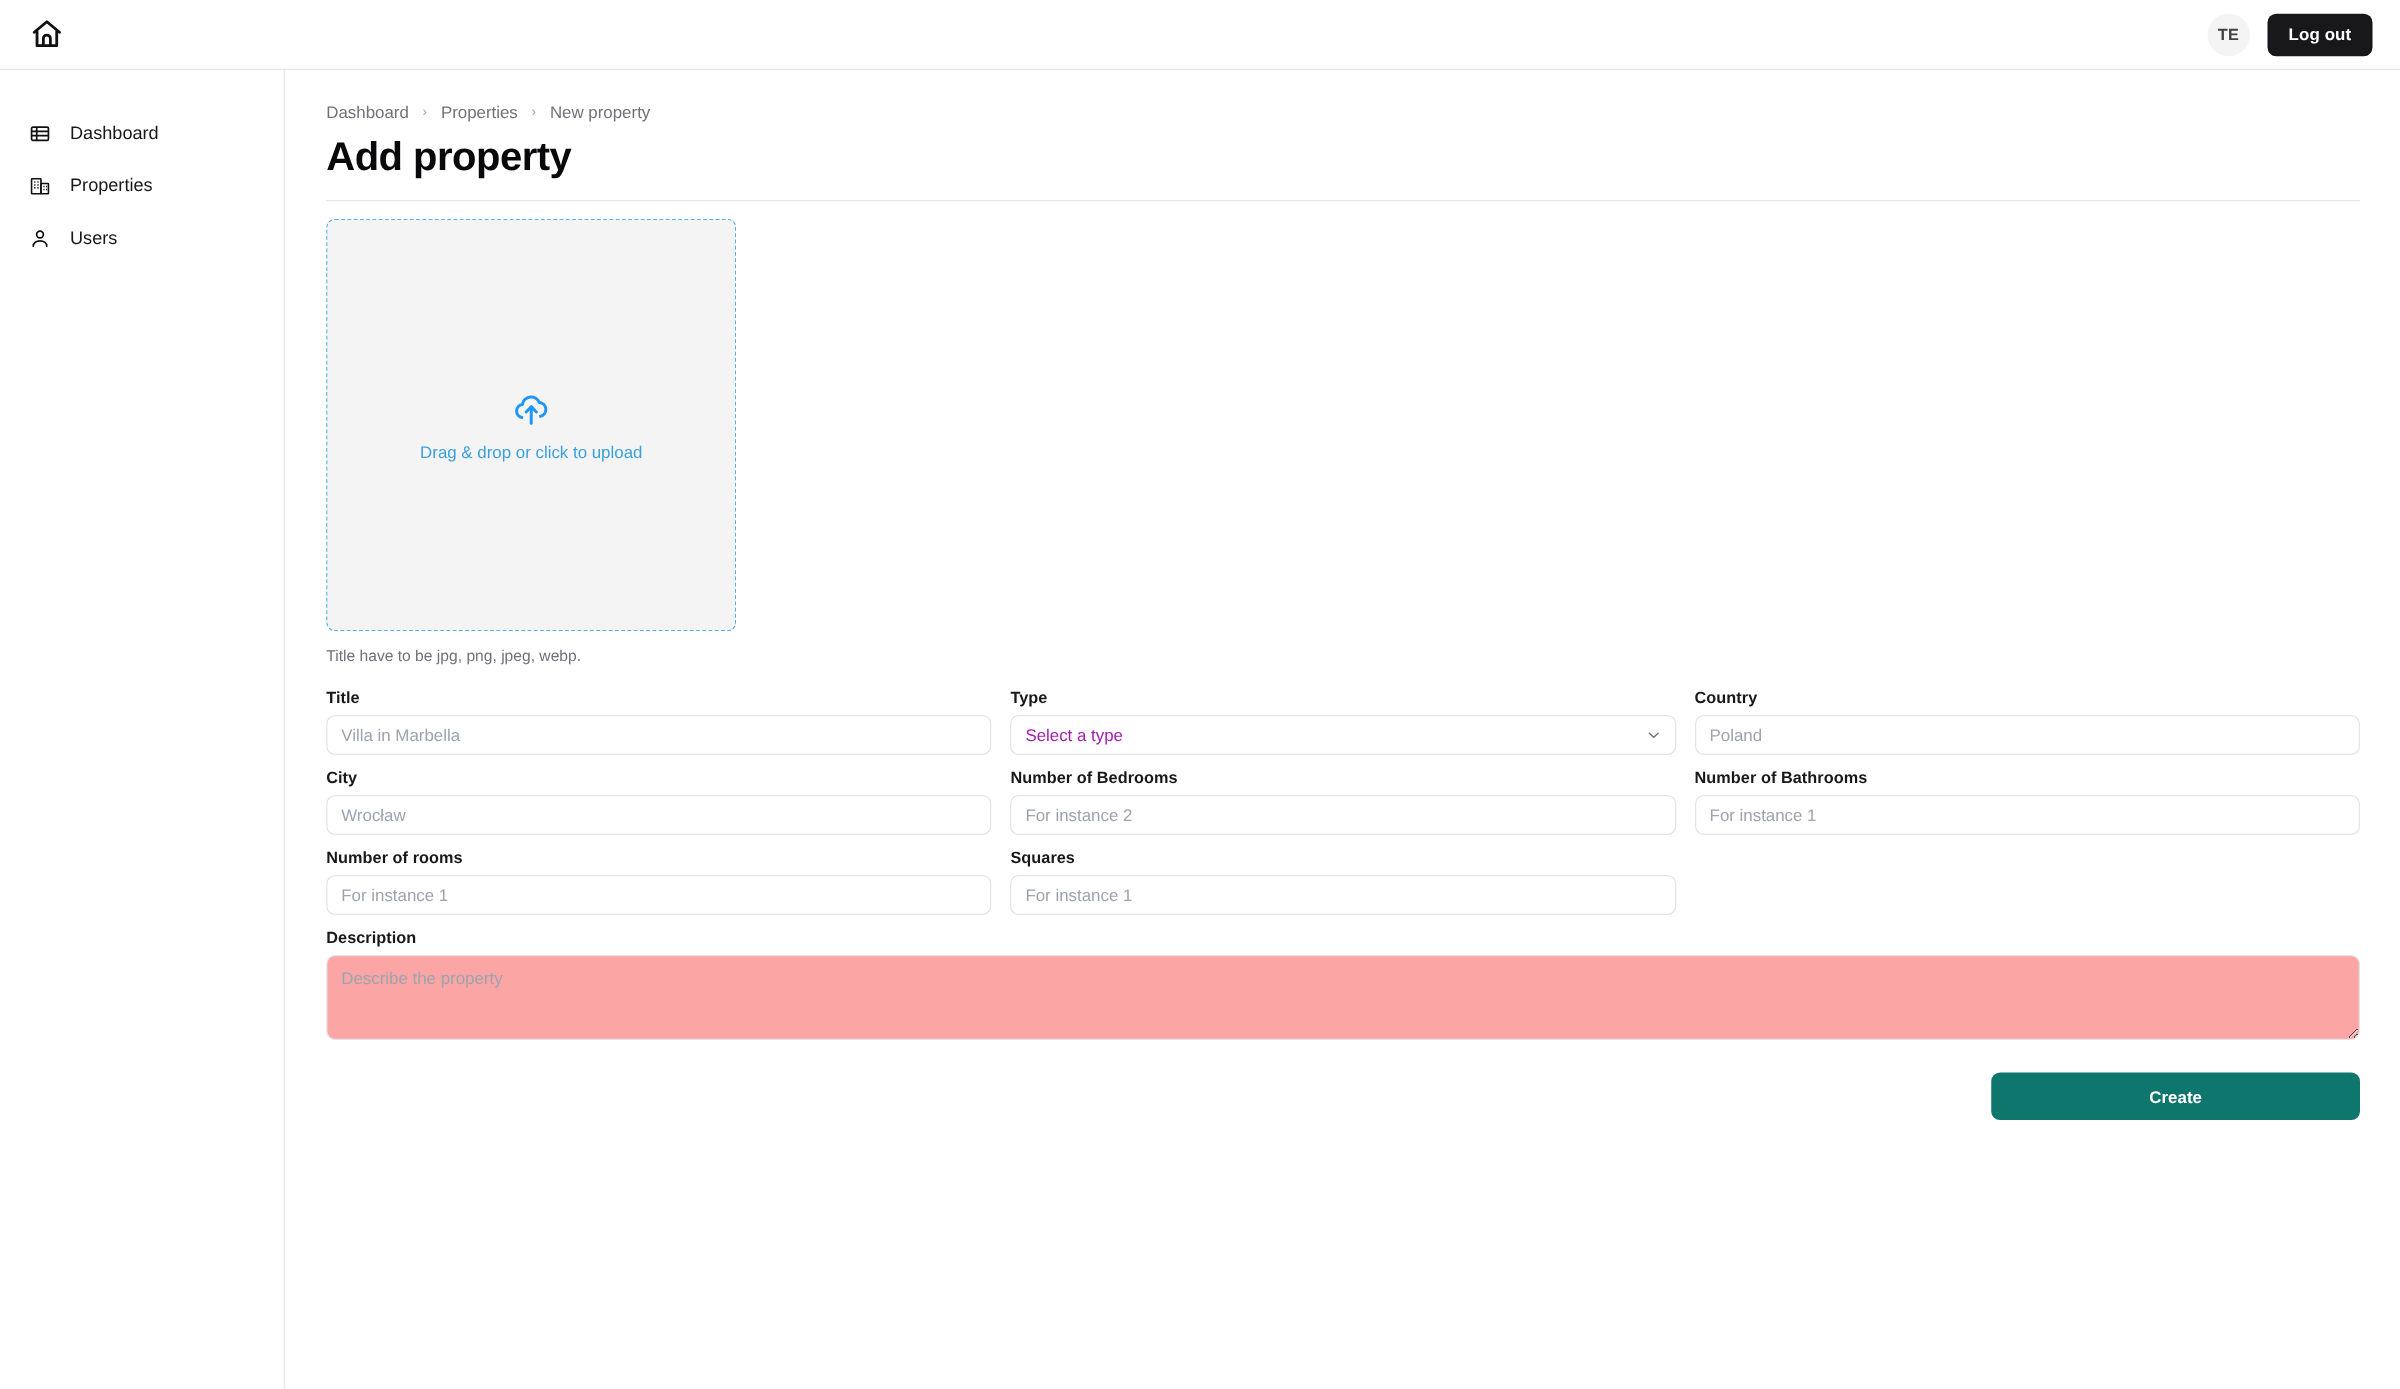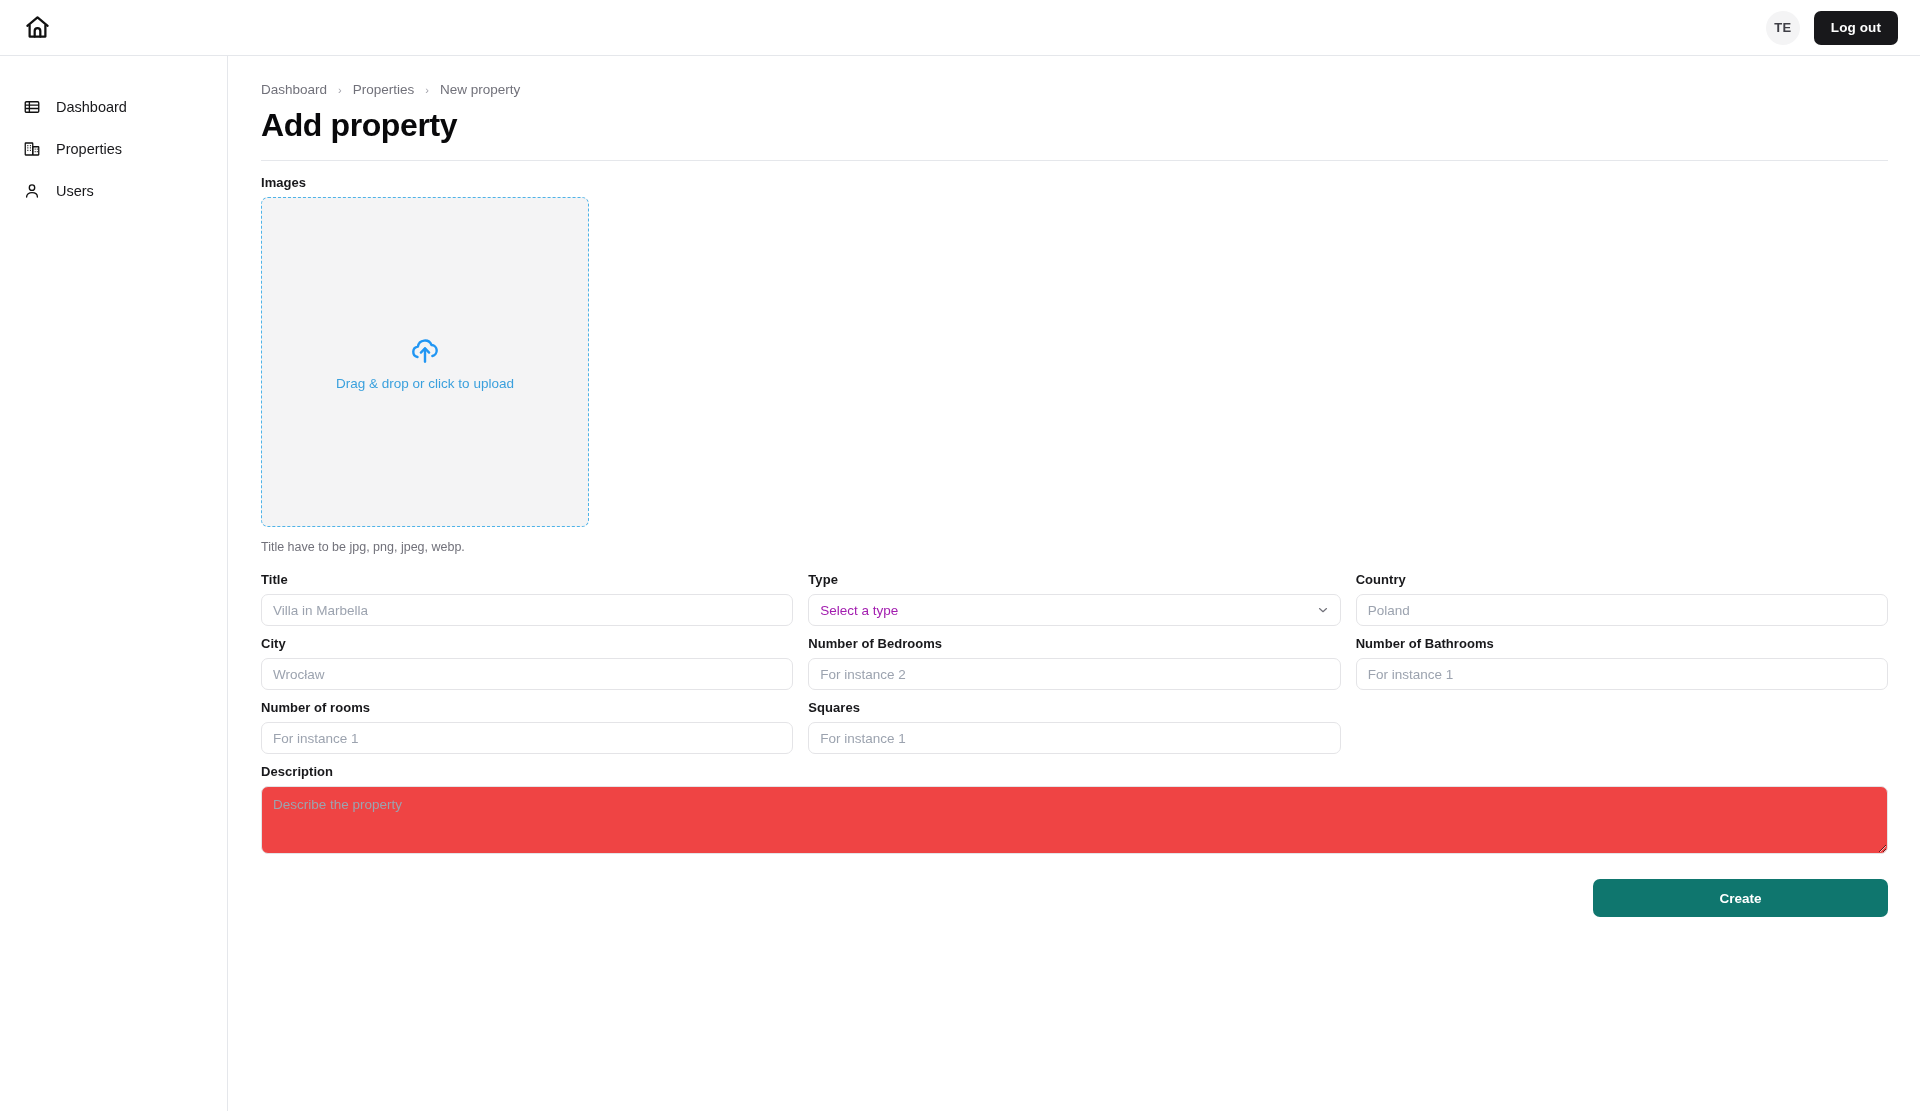--- a/index.html
+++ b/index.html
@@ -196,21 +196,21 @@
     display: flex;
     align-items: center;
   }
 
   .desc-block { margin-top: 10px; }
   .textarea-input {
     width: 100%;
     height: 68px;
     border: 1px solid #e4e4e7;
     border-radius: 7px;
-    background: #ef4444;
+    background: #fca5a5;
     padding: 9px 11px;
     font-size: 13.5px;
     font-family: "Liberation Sans", sans-serif;
     color: #18181b;
     outline: none;
     resize: vertical;
     line-height: 1.4;
   }
   .textarea-input::placeholder { color: #9ca3af; }
 
@@ -290,21 +290,20 @@
     <span class="crumb">Dashboard</span>
     <span class="crumb-sep">›</span>
     <span class="crumb">Properties</span>
     <span class="crumb-sep">›</span>
     <span class="crumb-current">New property</span>
   </div>
 
   <h1 class="page-title">Add property</h1>
   <hr class="title-rule">
 
-  <label class="field-label">Images</label>
   <div class="dropzone">
     <span>
       <svg width="34" height="34" viewBox="0 0 24 24" fill="none" stroke="#2196f3" stroke-width="1.7" stroke-linecap="round" stroke-linejoin="round">
         <path d="M6.7 16.2A3.7 3.7 0 0 1 7 8.9a5 5 0 0 1 9.6-1.1 3.9 3.9 0 0 1 .6 7.7"></path>
         <path d="M12 19.5V10.2"></path>
         <path d="M9.1 13.1 12 10.2l2.9 2.9"></path>
       </svg>
     </span>
     <span class="dropzone-text">Drag &amp; drop or click to upload</span>
   </div>

